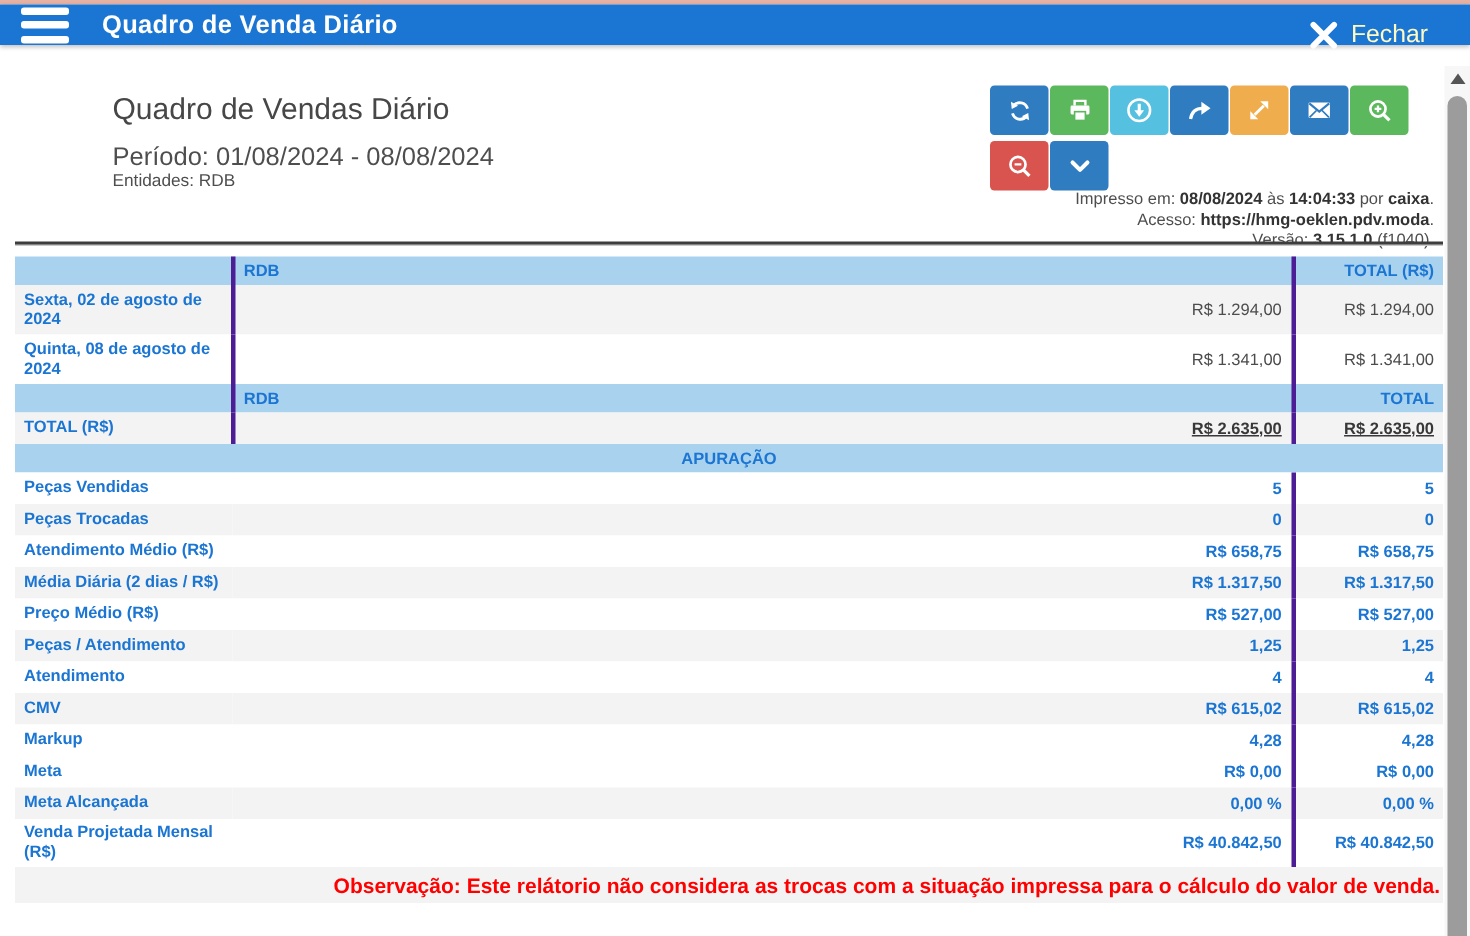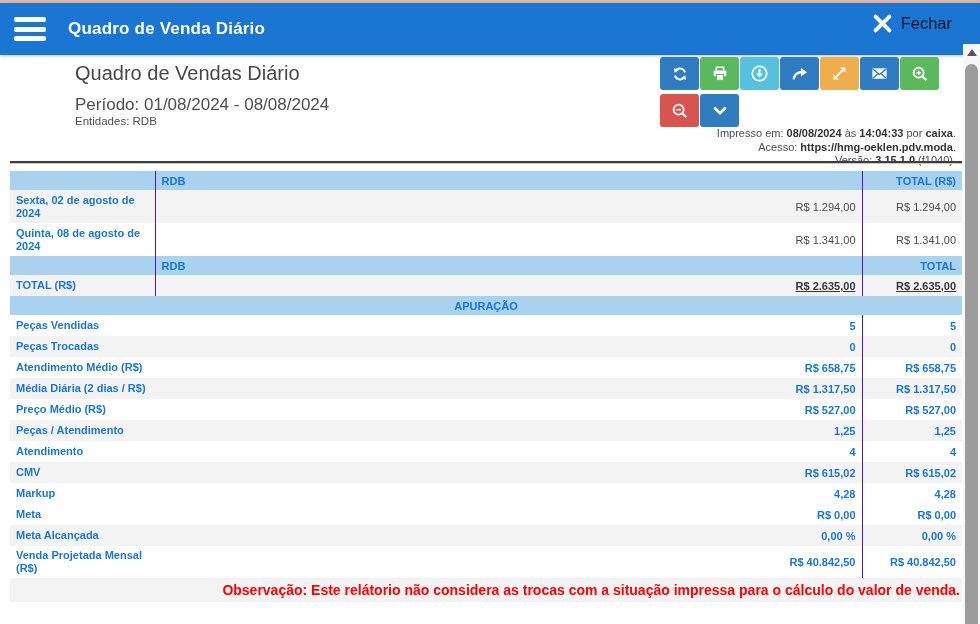--- a/index.html
+++ b/index.html
@@ -1,29 +1,29 @@
 <!DOCTYPE html>
 <html><head>
 <meta charset="utf-8">
 <style>
   html,body{margin:0;padding:0;}
   body{width:980px;height:624px;position:relative;overflow:hidden;background:#fff;
        font-family:"Liberation Sans",sans-serif;}
   
   .top-strip{position:absolute;left:0;top:0;width:980px;height:3px;background:#e6b2a3;}
-  .topbar{position:absolute;left:0;top:3px;width:980px;height:52px;background:#1b76d3;
+  .topbar{position:absolute;left:0;top:3px;width:980px;height:27px;background:#1b76d3;
           display:flex;align-items:center;box-shadow:0 1px 3px rgba(0,0,0,.25);}
   .hamburger{margin-left:14px;width:32px;height:24px;display:flex;flex-direction:column;
              justify-content:space-between;background:none;border:none;cursor:pointer;padding:0;}
   .hamburger span{display:block;width:32px;height:5px;background:#fff;border-radius:2px;}
   .topbar-title{color:#fff;font-size:17px;font-weight:700;margin-left:22px;letter-spacing:.2px;}
   .close-group{position:absolute;right:22px;top:0;height:41px;display:flex;align-items:center;
                cursor:pointer;background:none;border:none;}
   .close-group svg{margin-right:7px;}
-  .close-label{color:#0f172a;font-size:16.5px;text-align:right;}
+  .close-label{color:#fef9c3;font-size:16.5px;text-align:right;}
   
   .scrollbar{position:absolute;right:0;top:44px;width:17px;height:580px;background:#f7f7f7;}
   .scroll-up{width:0;height:0;border-left:5px solid transparent;border-right:5px solid transparent;
              border-bottom:7px solid #555;margin:5px auto 4px auto;cursor:pointer;}
   .scroll-thumb{position:absolute;top:20px;left:2px;width:13px;height:560px;background:#9c9c9c;
                 border-radius:7px 7px 0 0;cursor:pointer;}
   
   .report-title{position:absolute;left:75px;top:62px;font-size:20px;color:#474747;}
   .meta-line1{position:absolute;left:75px;top:95px;font-size:17px;color:#4e4e4e;}
   .meta-line2{position:absolute;left:75px;top:115px;font-size:11.5px;color:#4e4e4e;}
@@ -53,21 +53,21 @@
   .head th,.head td{background:#a9d2ef;color:#1b75d2;font-weight:bold;}
   .h-ent{text-align:left;}
   .h-tot{text-align:right;}
   .h-center{text-align:center;}
   .lbl{color:#1b75d2;font-weight:bold;text-align:left;line-height:13px;padding-right:8px;}
   .val{text-align:right;}
   .val-dark{color:#4c4c4c;}
   .val-blue{color:#1b75d2;font-weight:bold;}
   .bold{font-weight:bold;color:#383838;}
   .u{text-decoration:underline;}
-  .bdr-r{border-right:1px solid #4c1d95;}
+  .bdr-r{border-right:3px solid #4c1d95;}
   .bg-gray{background:#f3f3f3;}
   .bg-white{background:#fff;}
   .obs{color:#ff0000;font-weight:bold;text-align:right;font-size:14px;padding:4px 2px;}
 </style>
 </head>
 <body>
 
 <div class="top-strip"></div>
 
 <div class="topbar">

